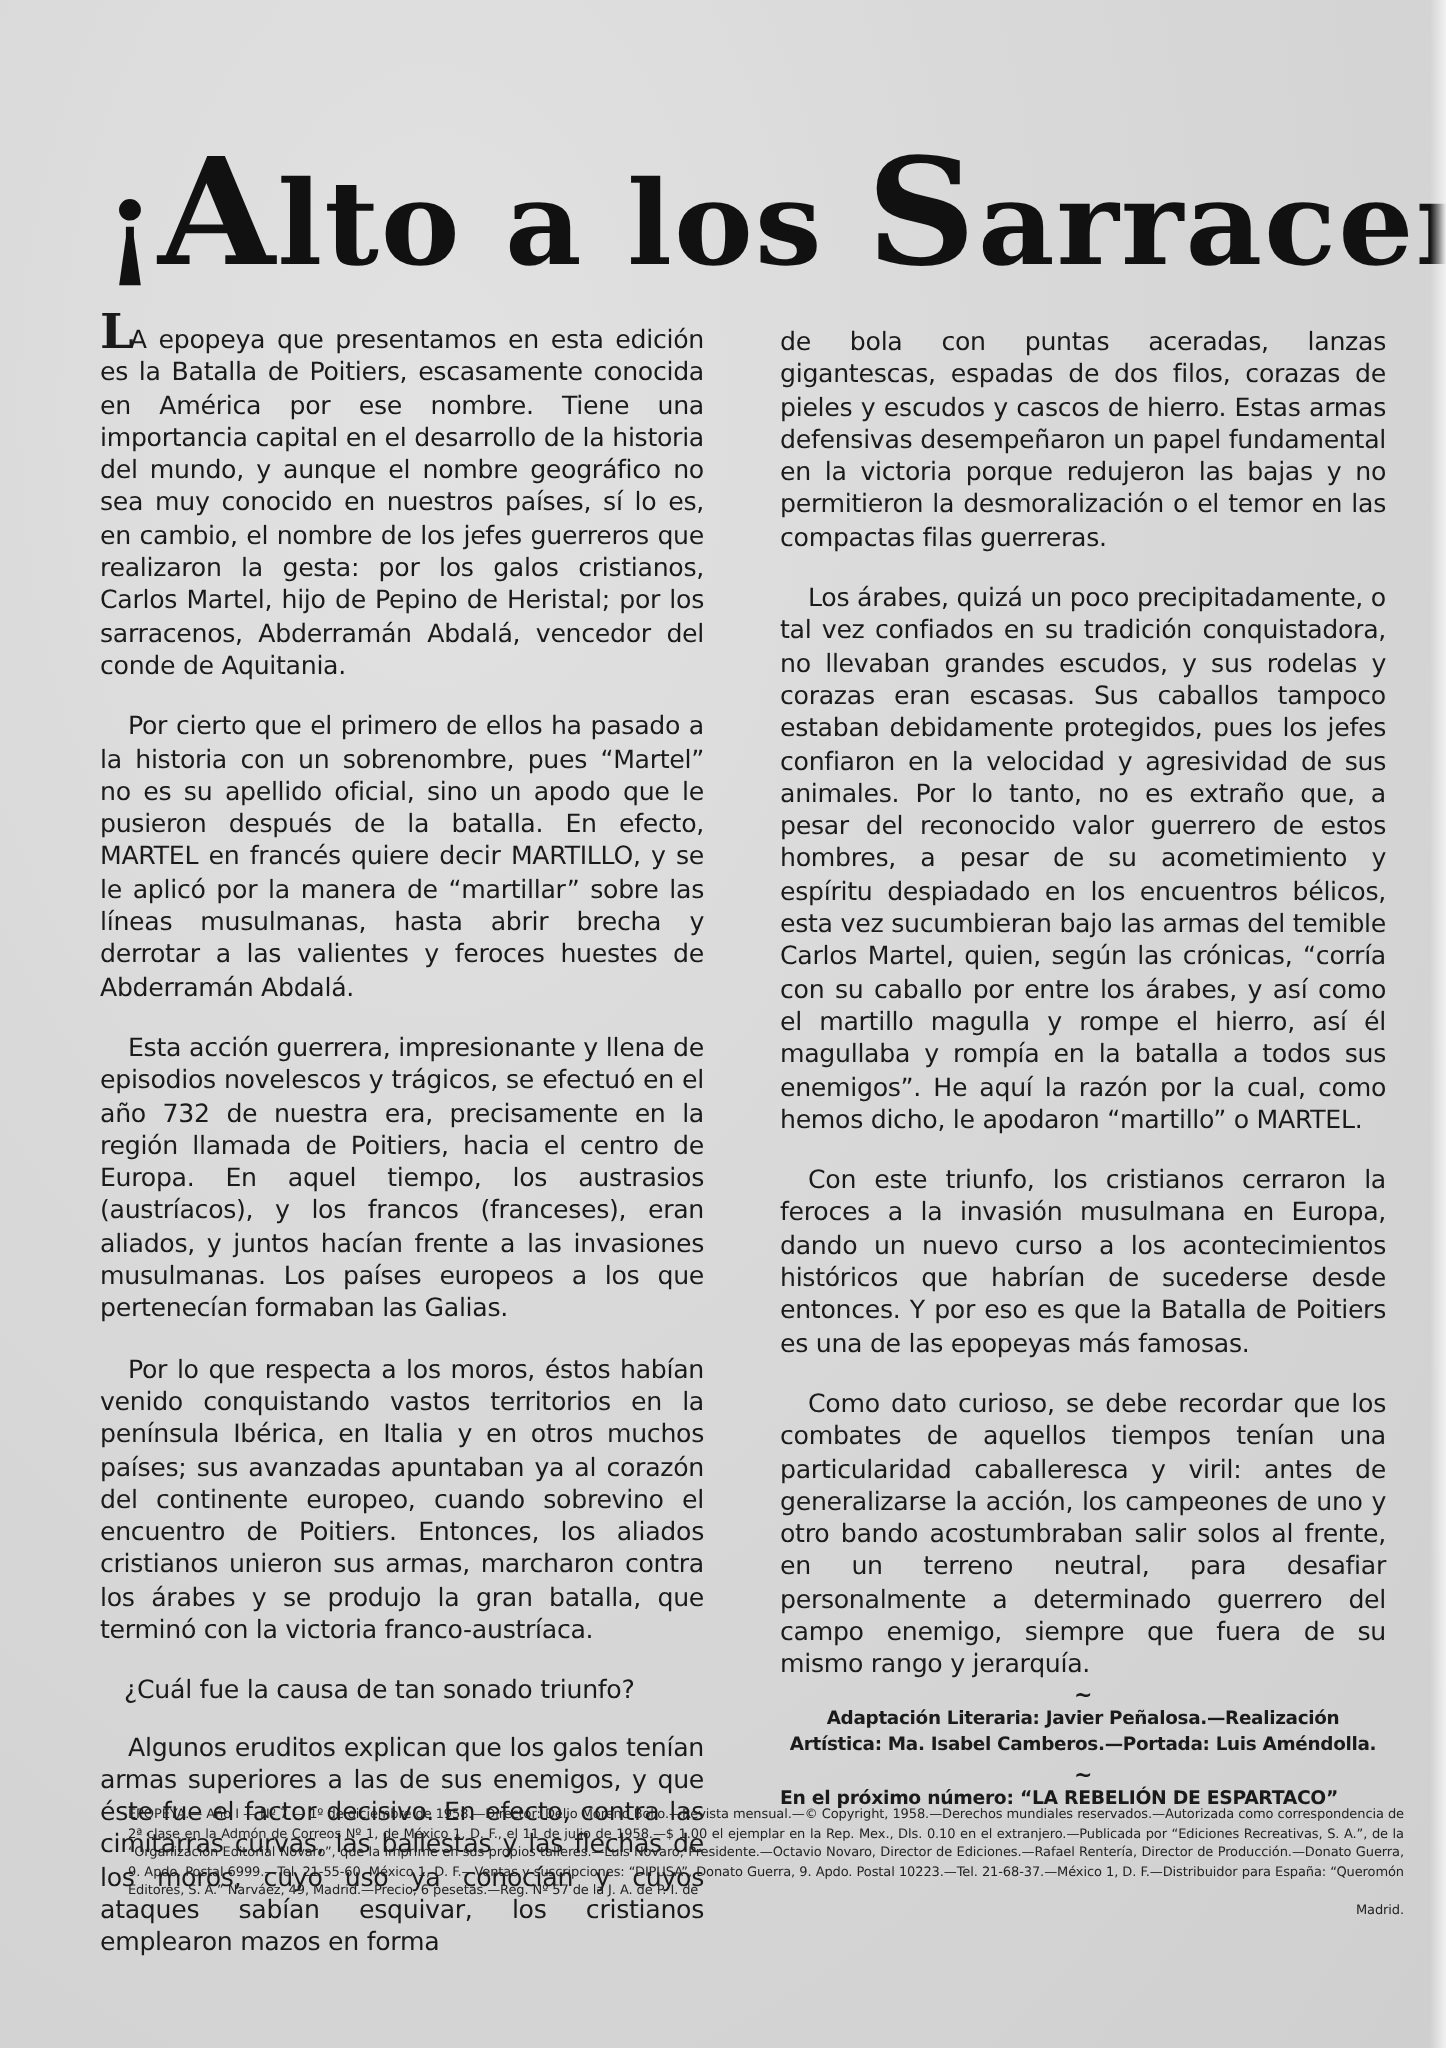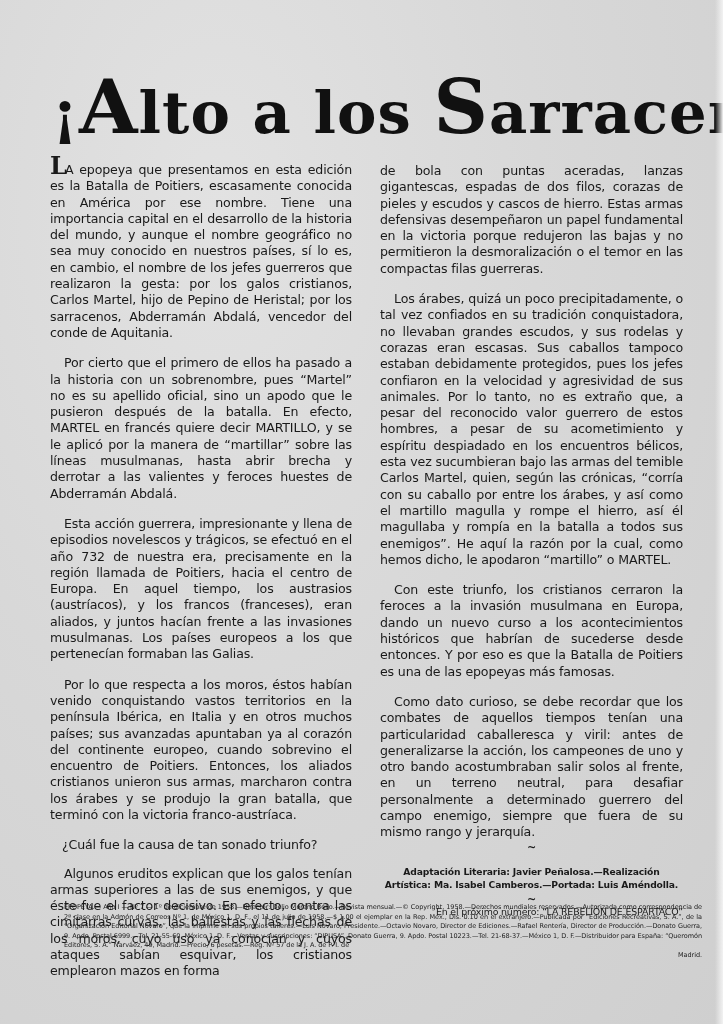--- a/index.html
+++ b/index.html
@@ -29,35 +29,35 @@
       transform: scaleX(1.02); transform-origin: left center;
     }
     .title .big { font-size: 74px; }
     .col {
       position: absolute; top: 158px;
       font-size: 12.6px; line-height: 16.3px;
       text-align: justify; hyphens: manual;
       letter-spacing: -0.15px;
     }
     .col.left { left: 50px; width: 302px; }
-    .col.right { left: 380px; width: 303px; top: 163px; }
+    .col.right { left: 390px; width: 303px; top: 163px; }
     .col p { margin: 0 0 14px 0; text-indent: 14px; }
     .col p.first { text-indent: 0; }
     .dropcap {
       font-family: "DejaVu Serif", serif; font-size: 24px; line-height: 16px;
       font-weight: bold; letter-spacing: -2px;
     }
     .col p.question { text-indent: 12px; margin-bottom: 12px; }
     .credits {
       text-align: center; font-weight: bold; font-size: 9.2px; line-height: 13.5px;
-      margin-top: 12px;
+      margin-top: 0;
     }
     .tilde { display: block; text-align: center; font-size: 11px; line-height: 10px; font-weight: bold; }
     .next-issue {
-      text-align: right; font-weight: normal; font-size: 9.4px; line-height: 13px;
+      text-align: left; font-weight: bold; font-size: 9.4px; line-height: 13px;
     }
     .imprint {
       position: absolute; left: 64px; top: 903px; width: 638px;
       font-size: 6.5px; line-height: 9.6px; text-align: justify;
       color: #222; letter-spacing: -0.05px;
     }
     .imprint .last { text-align: right; display: block; }
     .approval {
       position: absolute; left: 0; top: 962px; width: 723px;
       text-align: center; font-weight: bold; font-size: 7.2px;

